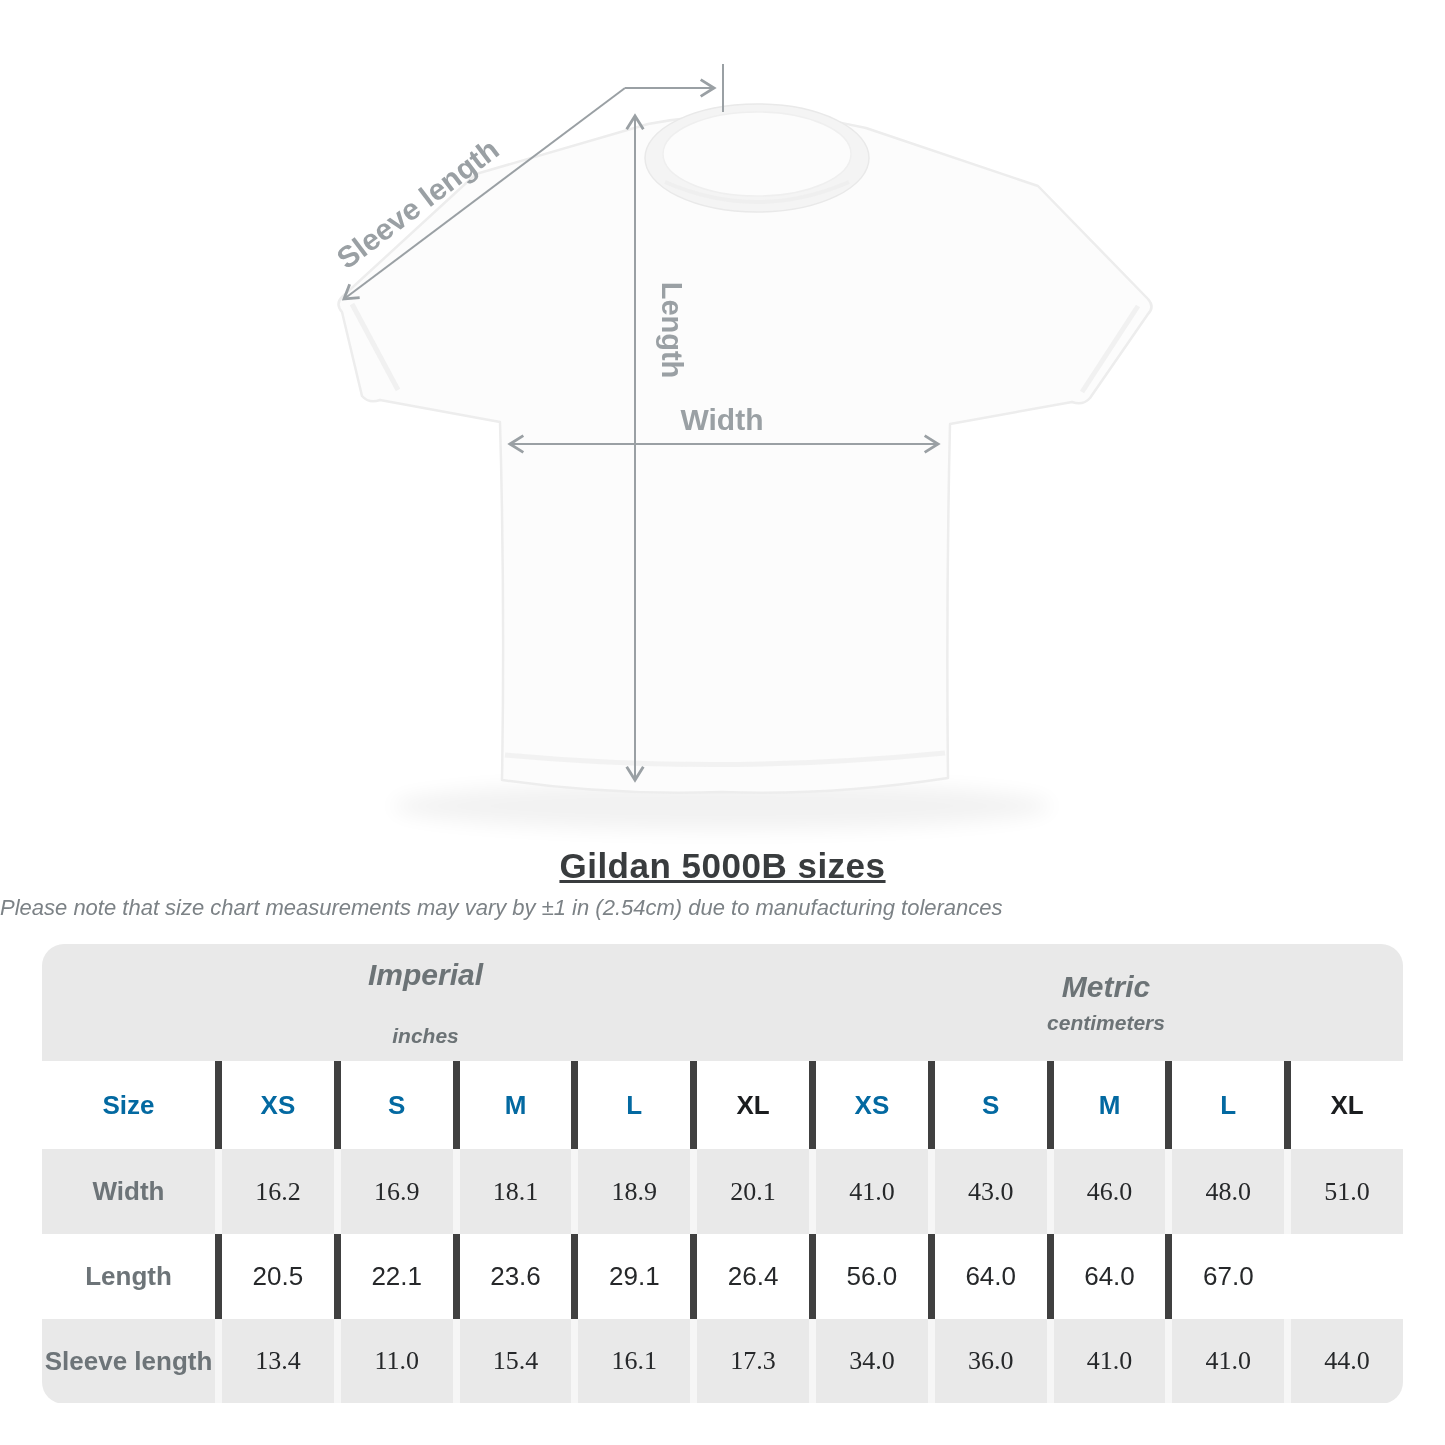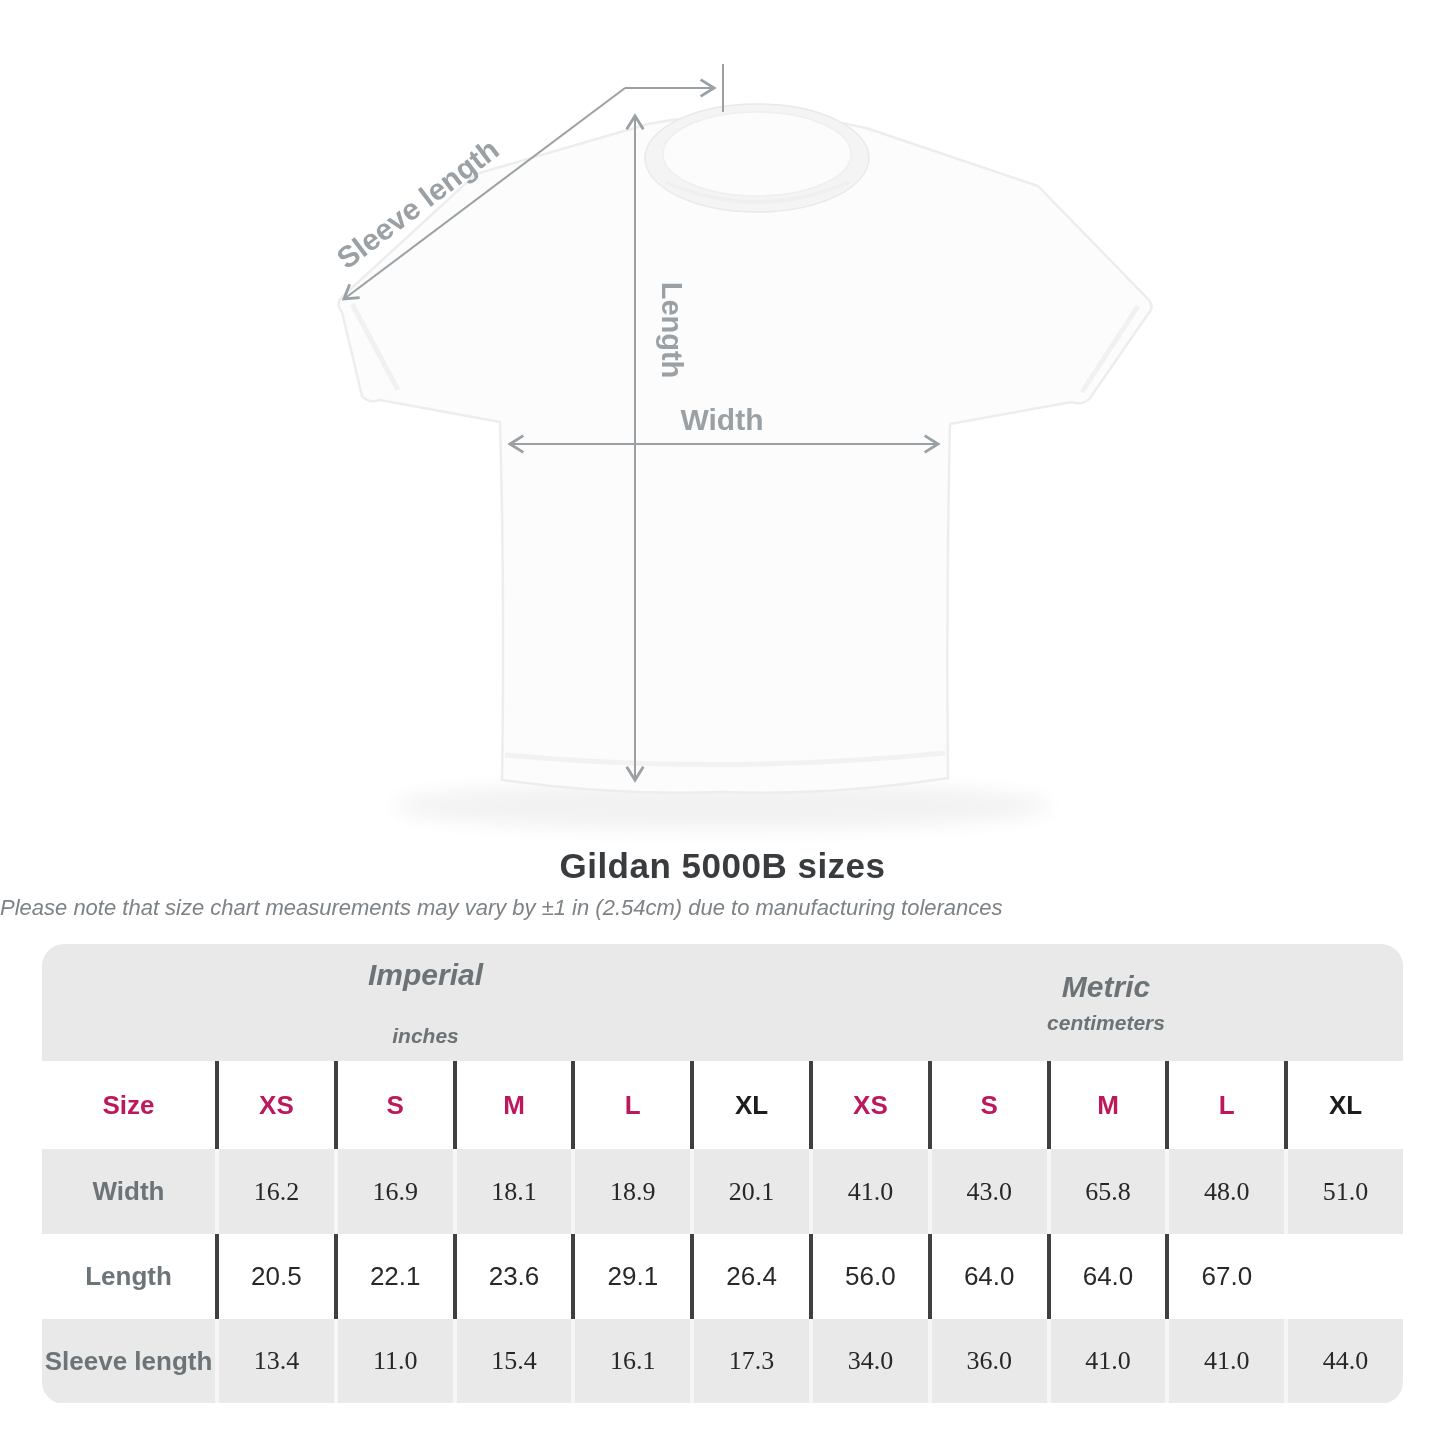--- a/index.html
+++ b/index.html
@@ -5,21 +5,21 @@
   html,body{margin:0;padding:0;background:#ffffff;}
   .stage{
     position:relative;width:1445px;height:1445px;background:#ffffff;overflow:hidden;
     font-family:"Liberation Sans",sans-serif;
   }
   
   .diagram{position:absolute;left:0;top:0;width:1445px;height:850px;}
   
   .title{
     position:absolute;left:0;top:846px;width:1445px;text-align:center;
-    font-size:35px;font-weight:bold;color:#393c3e;letter-spacing:.5px;
+    font-size:35px;font-weight:bold;color:#393c3e;letter-spacing:.5px;text-decoration:underline;
   }
   .subtitle{
     position:absolute;left:0;top:895px;width:1445px;text-align:left;
     font-size:22px;font-style:italic;color:#7c8286;
   }
   
   .card{
     position:absolute;left:42px;top:944px;width:1361px;height:460px;
     border-radius:22px;overflow:hidden;display:flex;flex-direction:column;
   }
@@ -32,24 +32,24 @@
   .row{display:grid;grid-template-columns:173px repeat(10,1fr);}
   .row-sizes{height:88px;background:#ffffff;}
   .row-data{height:85px;}
   .row-data.gray{background:#e9e9e9;}
   .row-data.white{background:#ffffff;}
   .row-data:last-child{height:84px;}
   .cell{
     display:flex;align-items:center;justify-content:center;
     font-size:26px;color:#26282a;
   }
-  .cell + .cell{border-left:4px solid #404040;}
+  .cell + .cell{border-left:7px solid #404040;}
   .row-data.gray .cell + .cell{border-left-color:#f6f6f6;font-family:Liberation Serif, serif;}
   .cell.head{font-weight:bold;color:#6d7478;}
-  .row-sizes .cell{font-weight:bold;color:#be185d;}
+  .row-sizes .cell{font-weight:bold;color:#0369a1;}
   .row-sizes .cell:nth-child(6),
   .row-sizes .cell:nth-child(11){color:#1b1d1f;}
 </style>
 </head>
 <body>
 
 <div class="stage">
 
   <svg class="diagram" viewBox="0 0 1445 850" xmlns="http://www.w3.org/2000/svg">
     <defs>
@@ -137,21 +137,21 @@
 
     <div class="row row-data gray">
       <div class="cell head">Width</div>
       <div class="cell">16.2</div>
       <div class="cell">16.9</div>
       <div class="cell">18.1</div>
       <div class="cell">18.9</div>
       <div class="cell">20.1</div>
       <div class="cell">41.0</div>
       <div class="cell">43.0</div>
-      <div class="cell">65.8</div>
+      <div class="cell">46.0</div>
       <div class="cell">48.0</div>
       <div class="cell">51.0</div>
     </div>
 
     <div class="row row-data white">
       <div class="cell head">Length</div>
       <div class="cell">20.5</div>
       <div class="cell">22.1</div>
       <div class="cell">23.6</div>
       <div class="cell">29.1</div>

